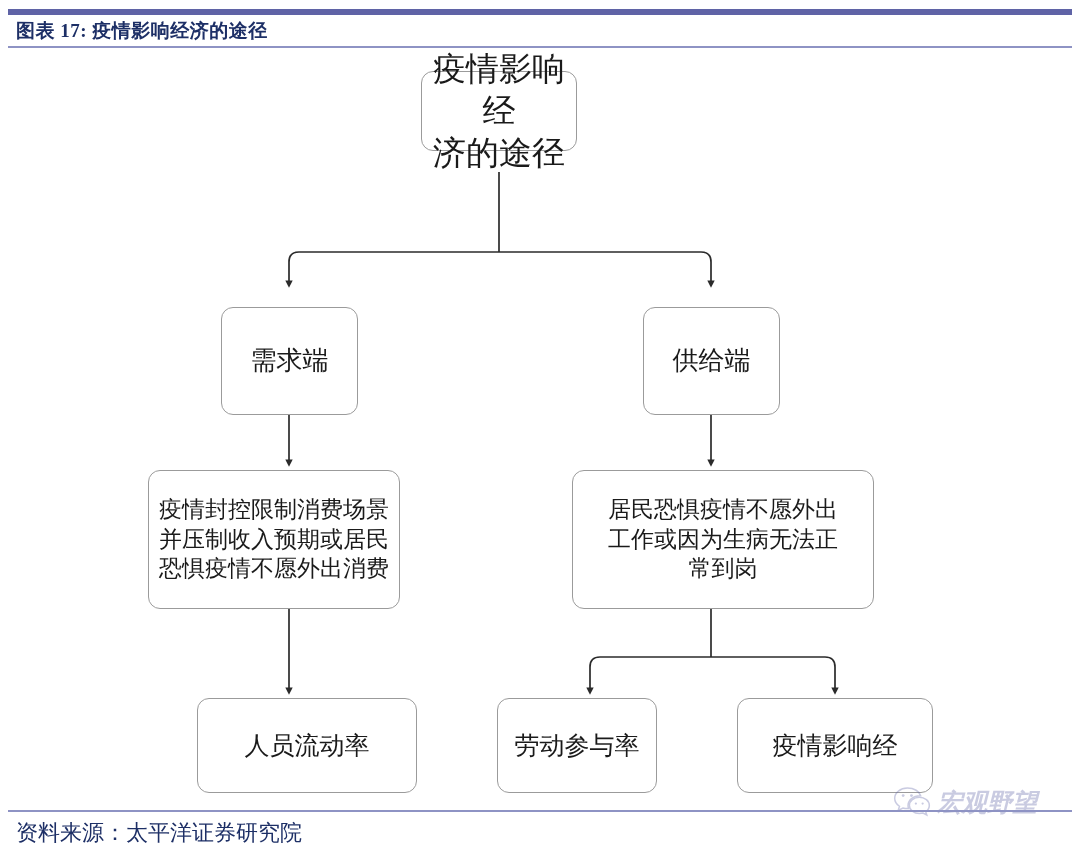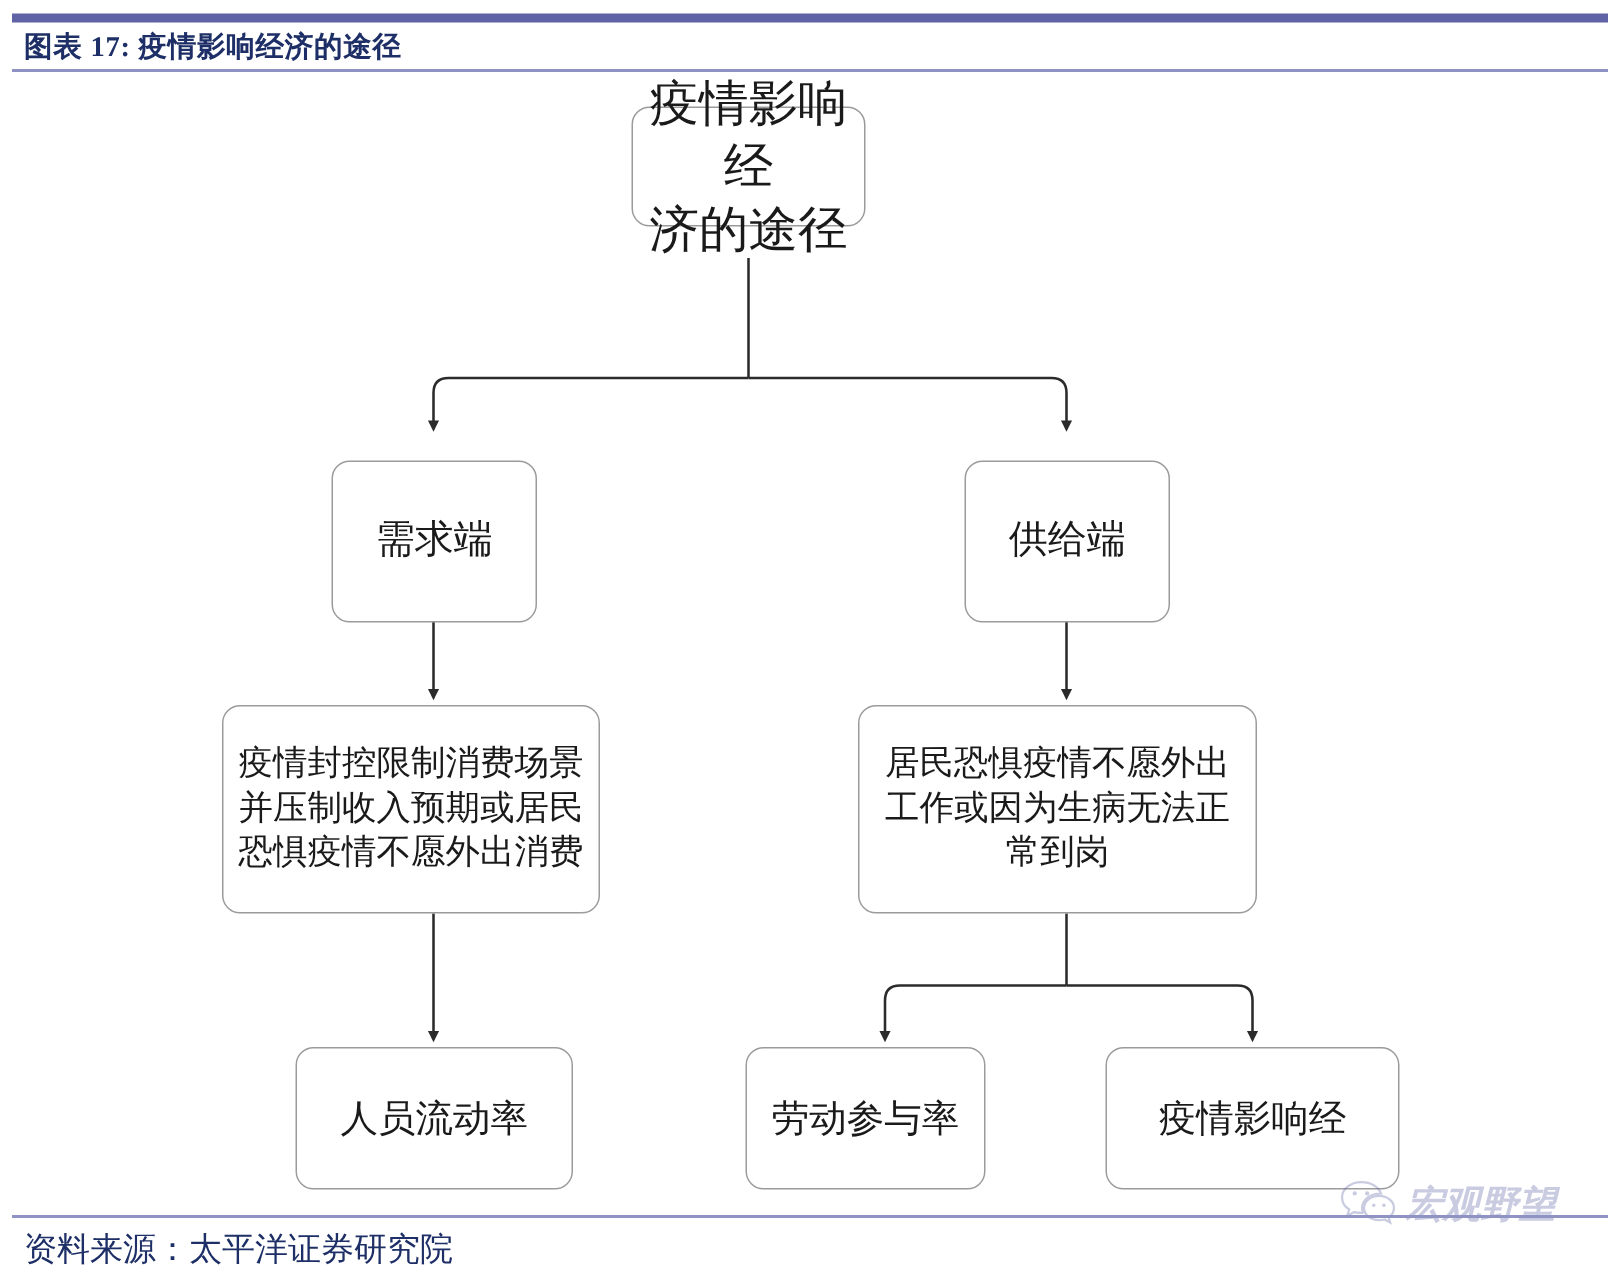--- a/index.html
+++ b/index.html
@@ -114,23 +114,23 @@
     line-height: 1.28;
     white-space: pre-line;
     padding: 0 6px;
   }
   .node-root  { left: 421px; top: 13px;  width: 156px; height: 80px; font-size: 33px; margin-top: 10px; }
   .node-mid   { top: 243px; width: 137px; height: 108px; font-size: 26px; margin-top: 16px; }
   .node-demand{ left: 221px; }
   .node-supply{ left: 643px; }
   .node-detail{ top: 422px; font-size: 23px; }
   .node-detail-left  { left: 148px; width: 252px; height: 139px; }
-  .node-detail-right { left: 572px; width: 266px; height: 139px; }
+  .node-detail-right { left: 572px; width: 302px; height: 139px; }
   .node-leaf  { top: 650px; height: 95px; font-size: 25px; }
-  .leaf-a { left: 197px; width: 185px; }
+  .leaf-a { left: 197px; width: 220px; }
   .leaf-b { left: 497px; width: 160px; }
   .leaf-c { left: 737px; width: 196px; }
 </style>
 </head>
 <body>
 
 <div class="top-rule"></div>
 <div class="fig-title">图表 17:  疫情影响经济的途径</div>
 <div class="title-rule"></div>
 

